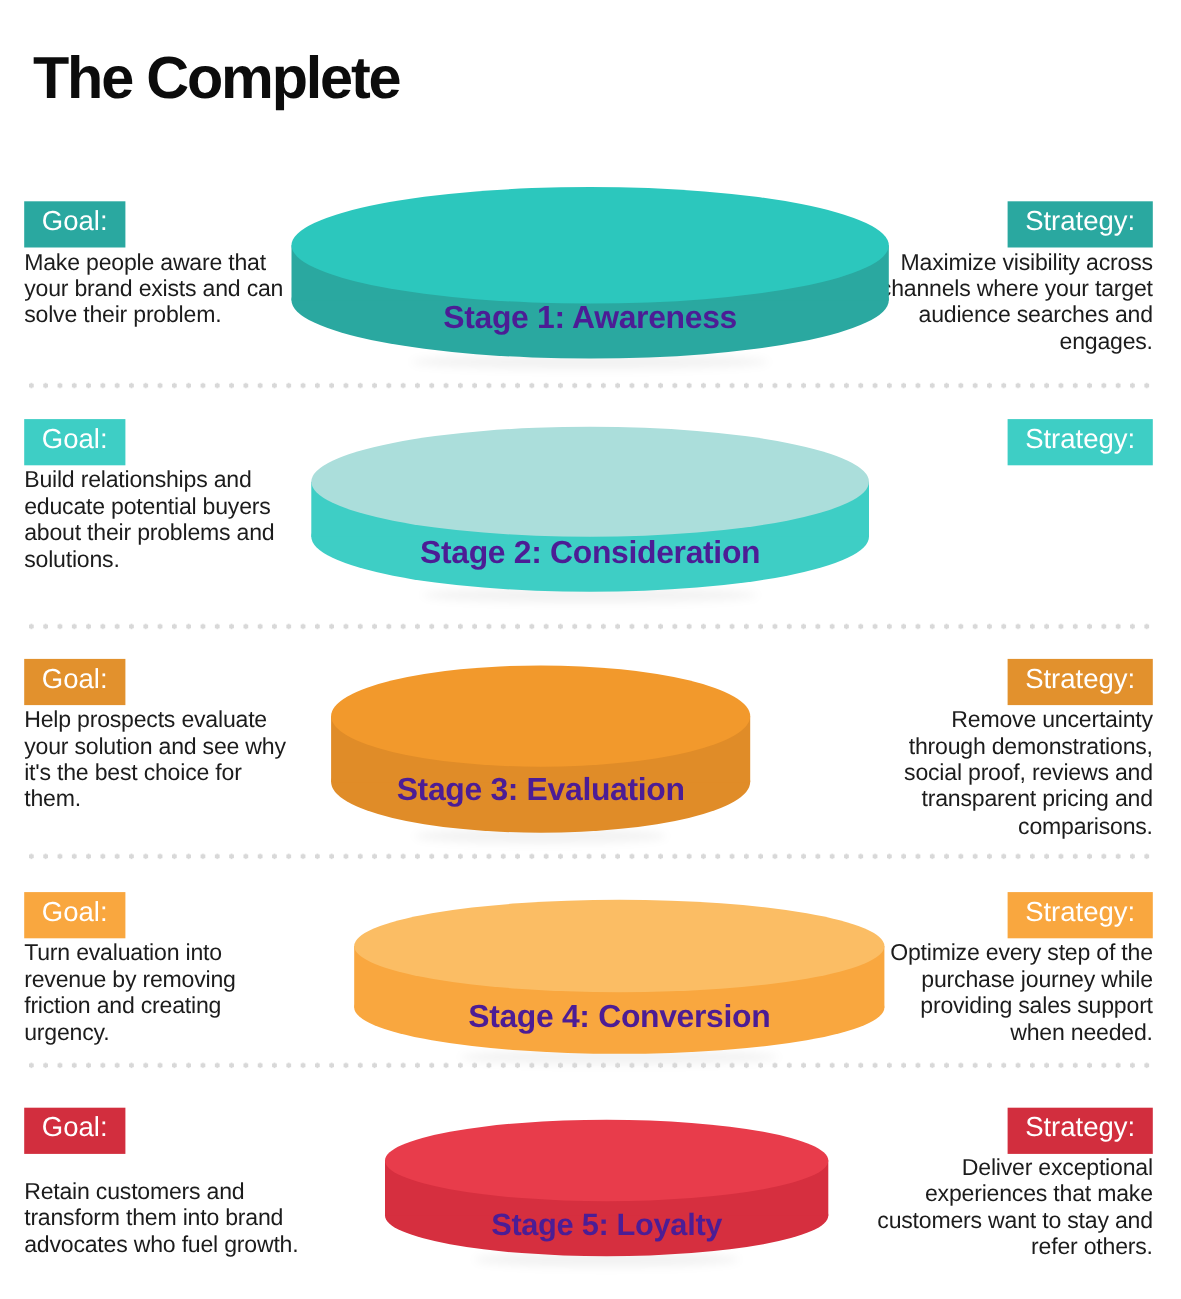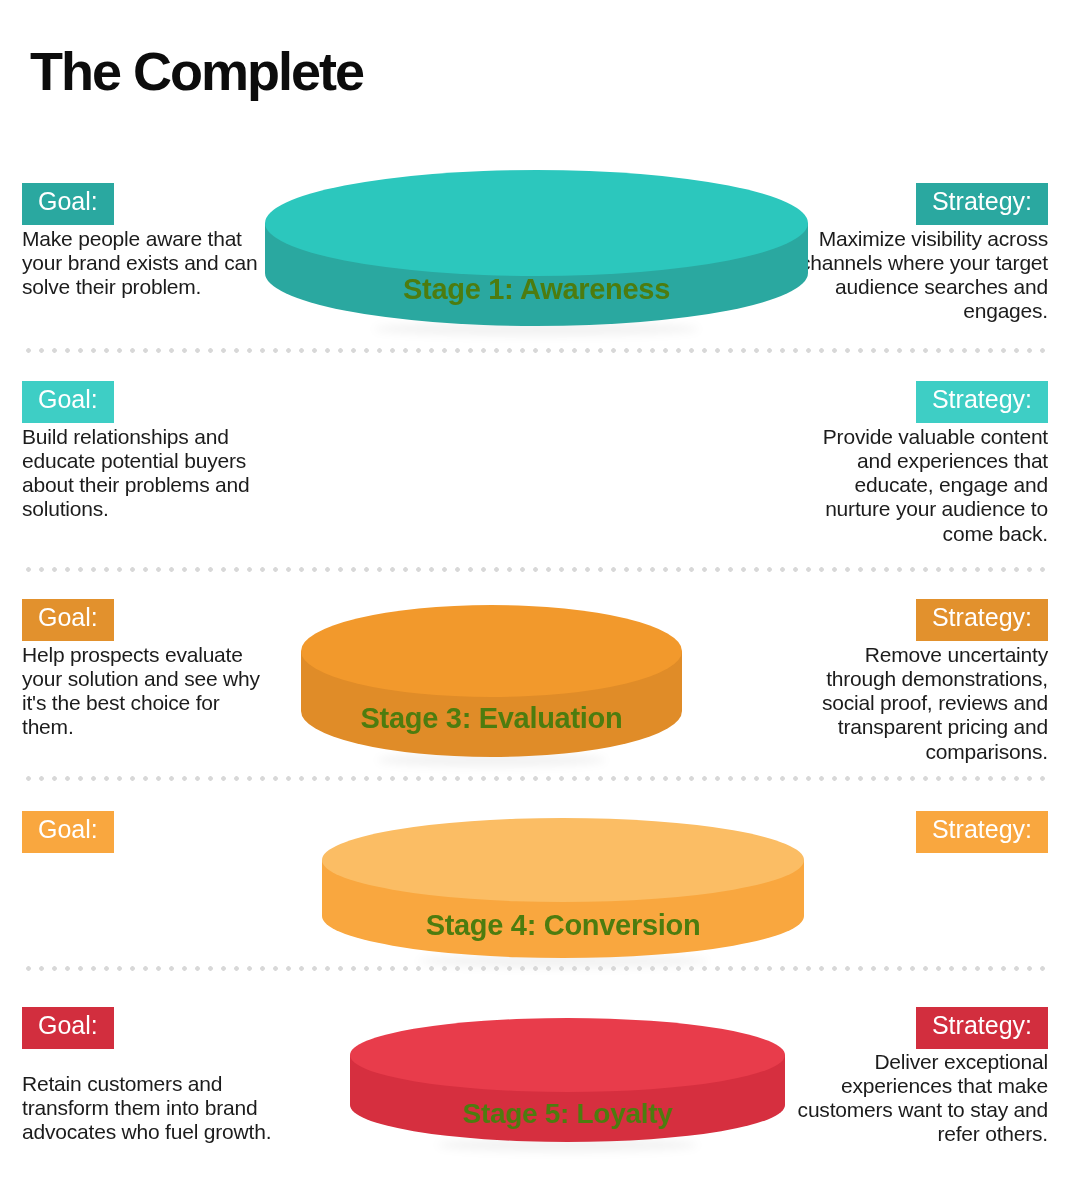--- a/index.html
+++ b/index.html
@@ -58,27 +58,27 @@
     content:""; position:absolute; left:20%; right:20%; bottom:-10px; height:14px;
     background:rgba(0,0,0,0.05); border-radius:50%; filter:blur(4px);
   }
   .cyl-top, .cyl-bottom { position:absolute; left:0; width:100%; border-radius:50%; }
   .cyl-top    { top:0; height:var(--e); z-index:3; }
   .cyl-bottom { bottom:0; height:var(--e); z-index:1; }
   .cyl-body   { position:absolute; left:0; width:100%;
                 top:calc(var(--e)/2); bottom:calc(var(--e)/2); z-index:2; }
   .disc-label {
     position:absolute; left:0; width:100%; z-index:4; text-align:center;
-    color:#4d7c0f; font-weight:bold; font-size:29px; letter-spacing:-0.3px;
+    color:#4c1d95; font-weight:bold; font-size:29px; letter-spacing:-0.3px;
   }
   .d1 { left:265px; top:170px;  width:543px; height:156px; --e:106px; }
   .d2 { left:283px; top:388px;  width:507px; height:150px; --e:100px; }
   .d3 { left:301px; top:605px;  width:381px; height:152px; --e:92px;  }
   .d4 { left:322px; top:818px;  width:482px; height:140px; --e:84px;  }
-  .d5 { left:350px; top:1018px; width:435px; height:124px; --e:74px;  }
+  .d5 { left:350px; top:1018px; width:403px; height:124px; --e:74px;  }
   .d1 .disc-label{bottom:20px} .d2 .disc-label{bottom:18px}
   .d3 .disc-label{bottom:22px} .d4 .disc-label{bottom:16px}
   .d5 .disc-label{bottom:12px; font-size:28px;}
 
   
   .gb1{top:183px} .gt1{top:227px} .sw1{top:183px} .st1{top:227px}
   .gb2{top:381px} .gt2{top:425px} .sw2{top:381px} .st2{top:425px}
   .gb3{top:599px} .gt3{top:643px} .sw3{top:599px} .st3{top:643px}
   .gb4{top:811px} .gt4{top:855px} .sw4{top:811px} .st4{top:855px}
   .gb5{top:1007px}.gt5{top:1072px}.sw5{top:1007px}.st5{top:1050px}
@@ -102,41 +102,48 @@
     <div class="cyl-top" style="background-color: rgb(44, 199, 189);"></div>
     <div class="disc-label">Stage 1: Awareness</div>
   </div>
   <div class="divider dv1"></div>
 
   <div class="goal-badge gb2" style="background-color: rgb(62, 206, 197);">Goal:</div>
   <div class="goal-text gt2">Build relationships and educate potential buyers about their problems and solutions.</div>
   <div class="strategy-wrap sw2">
     <span class="strategy-badge" style="background-color: rgb(62, 206, 197);">Strategy:</span>
   </div>
-  <div class="strategy-text st2">Provide valuable content and experiences that educate, engage and nurture your audience to come back.</div>
+  <div class="disc d2">
+    <div class="cyl-bottom" style="background-color: rgb(62, 206, 197);"></div>
+    <div class="cyl-body" style="background-color: rgb(62, 206, 197);"></div>
+    <div class="cyl-top" style="background-color: rgb(171, 222, 219);"></div>
+    <div class="disc-label">Stage 2: Consideration</div>
+  </div>
   <div class="divider dv2"></div>
 
   <div class="goal-badge gb3" style="background-color: rgb(226, 145, 45);">Goal:</div>
   <div class="goal-text gt3">Help prospects evaluate your solution and see why it's the best choice for them.</div>
   <div class="strategy-wrap sw3">
     <span class="strategy-badge" style="background-color: rgb(226, 145, 45);">Strategy:</span>
   </div>
   <div class="strategy-text st3">Remove uncertainty through demonstrations, social proof, reviews and transparent pricing and comparisons.</div>
   <div class="disc d3">
     <div class="cyl-bottom" style="background-color: rgb(224, 140, 40);"></div>
     <div class="cyl-body" style="background-color: rgb(224, 140, 40);"></div>
     <div class="cyl-top" style="background-color: rgb(242, 153, 44);"></div>
     <div class="disc-label">Stage 3: Evaluation</div>
   </div>
   <div class="divider dv3"></div>
 
   <div class="goal-badge gb4" style="background-color: rgb(249, 167, 63);">Goal:</div>
+  <div class="goal-text gt4">Turn evaluation into revenue by removing friction and creating urgency.</div>
   <div class="strategy-wrap sw4">
     <span class="strategy-badge" style="background-color: rgb(249, 167, 63);">Strategy:</span>
   </div>
+  <div class="strategy-text st4">Optimize every step of the purchase journey while providing sales support when needed.</div>
   <div class="disc d4">
     <div class="cyl-bottom" style="background-color: rgb(249, 167, 63);"></div>
     <div class="cyl-body" style="background-color: rgb(249, 167, 63);"></div>
     <div class="cyl-top" style="background-color: rgb(251, 189, 100);"></div>
     <div class="disc-label">Stage 4: Conversion</div>
   </div>
   <div class="divider dv4"></div>
 
   <div class="goal-badge gb5" style="background-color: rgb(210, 46, 62);">Goal:</div>
   <div class="goal-text gt5">Retain customers and transform them into brand advocates who fuel growth.</div>

